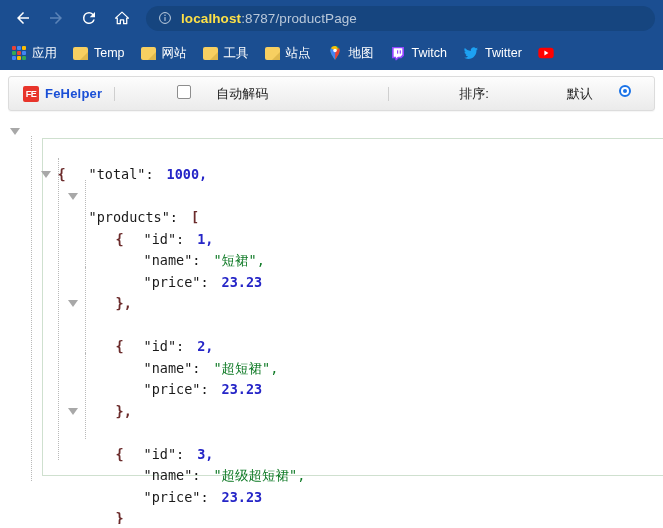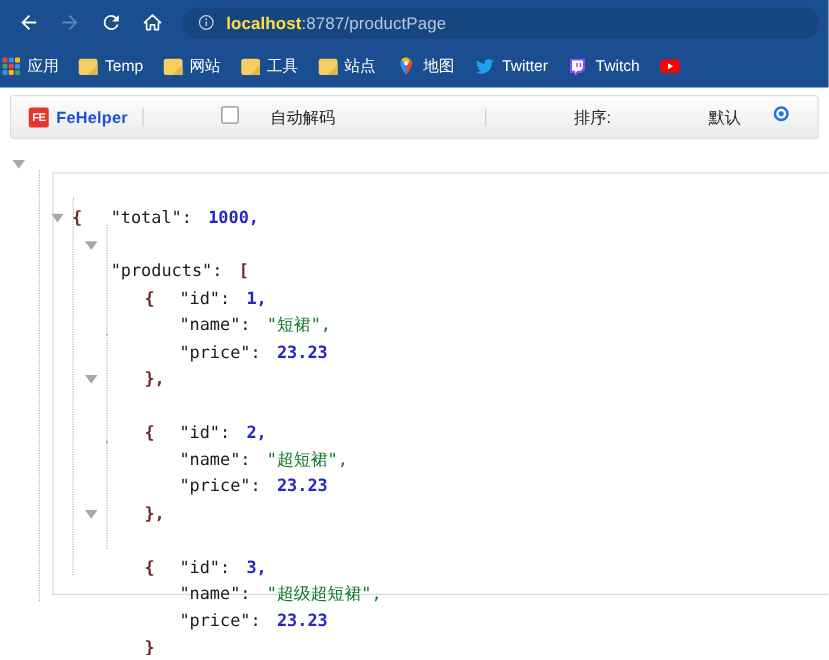--- a/index.html
+++ b/index.html
@@ -63,21 +63,21 @@
   .url-host {
     color: #fde047;
     font-weight: bold;
   }
 
   
   .bookmarks-bar {
     height: 34px;
     display: flex;
     align-items: center;
-    padding-left: 0;
+    padding-left: 10px;
     box-sizing: border-box;
     overflow: hidden;
   }
   .bm {
     display: flex;
     align-items: center;
     margin-right: 12px;
     flex: 0 0 auto;
     height: 24px;
     padding: 0 2px;
@@ -343,33 +343,33 @@
         <path d="M12 1.5c-2.6 0-4.9 1.3-6.1 3.3l7.3 6.2 3.6-3.1C16.1 4 14.3 1.5 12 1.5z" fill="#fbbc05"></path>
         <path d="M5.9 4.8C5.3 5.8 5 7 5 8.3c0 5.1 7 13.7 7 13.7l4.8-11z" fill="#4285f4"></path>
         <path d="M19 8.3c0-1.5-.5-2.9-1.3-4l-5.2 6.4L12 22s7-8.6 7-13.7z" fill="#ea4335"></path>
         <circle cx="12" cy="8.2" r="2.6" fill="#ffffff"></circle>
       </svg>
       <span class="bm-label">地图</span>
     </div>
 
     <div class="bm">
       <svg class="bm-icon" viewBox="0 0 24 24">
-        <path d="M22.5 5.6c-.8.4-1.6.6-2.5.7a4.3 4.3 0 0 0 1.9-2.4c-.8.5-1.8.9-2.8 1.1a4.3 4.3 0 0 0-7.4 3.9A12.3 12.3 0 0 1 2.8 4.4a4.3 4.3 0 0 0 1.3 5.8c-.7 0-1.4-.2-2-.5a4.3 4.3 0 0 0 3.5 4.3c-.6.2-1.3.2-2 .1a4.3 4.3 0 0 0 4 3 8.7 8.7 0 0 1-6.4 1.8 12.2 12.2 0 0 0 6.6 2c8 0 12.4-6.6 12.4-12.4v-.6c.9-.6 1.6-1.4 2.3-2.3z" fill="#1da1f2"></path>
-      </svg>
-      <span class="bm-label">Twitter</span>
-    </div>
-
-    <div class="bm">
-      <svg class="bm-icon" viewBox="0 0 24 24">
         <path d="M3 3h18v13l-4 4h-4l-3 3H8v-3H3z" fill="#9146ff"></path>
         <path d="M5.5 5h13v9.5l-3 3h-3.5l-2.8 2.8V17.5H5.5z" fill="#ffffff"></path>
         <rect x="10.5" y="8" width="1.8" height="5" fill="#9146ff"></rect>
         <rect x="14.6" y="8" width="1.8" height="5" fill="#9146ff"></rect>
       </svg>
       <span class="bm-label">Twitch</span>
+    </div>
+
+    <div class="bm">
+      <svg class="bm-icon" viewBox="0 0 24 24">
+        <path d="M22.5 5.6c-.8.4-1.6.6-2.5.7a4.3 4.3 0 0 0 1.9-2.4c-.8.5-1.8.9-2.8 1.1a4.3 4.3 0 0 0-7.4 3.9A12.3 12.3 0 0 1 2.8 4.4a4.3 4.3 0 0 0 1.3 5.8c-.7 0-1.4-.2-2-.5a4.3 4.3 0 0 0 3.5 4.3c-.6.2-1.3.2-2 .1a4.3 4.3 0 0 0 4 3 8.7 8.7 0 0 1-6.4 1.8 12.2 12.2 0 0 0 6.6 2c8 0 12.4-6.6 12.4-12.4v-.6c.9-.6 1.6-1.4 2.3-2.3z" fill="#1da1f2"></path>
+      </svg>
+      <span class="bm-label">Twitter</span>
     </div>
 
     <div class="bm">
       <svg class="bm-icon" viewBox="0 0 24 18">
         <rect x="0.5" y="1" width="23" height="16" rx="4.5" fill="#ff0000"></rect>
         <path d="M9.6 5.4 15.6 9l-6 3.6z" fill="#ffffff"></path>
       </svg>
       <span class="bm-label"></span>
     </div>
   </div>

